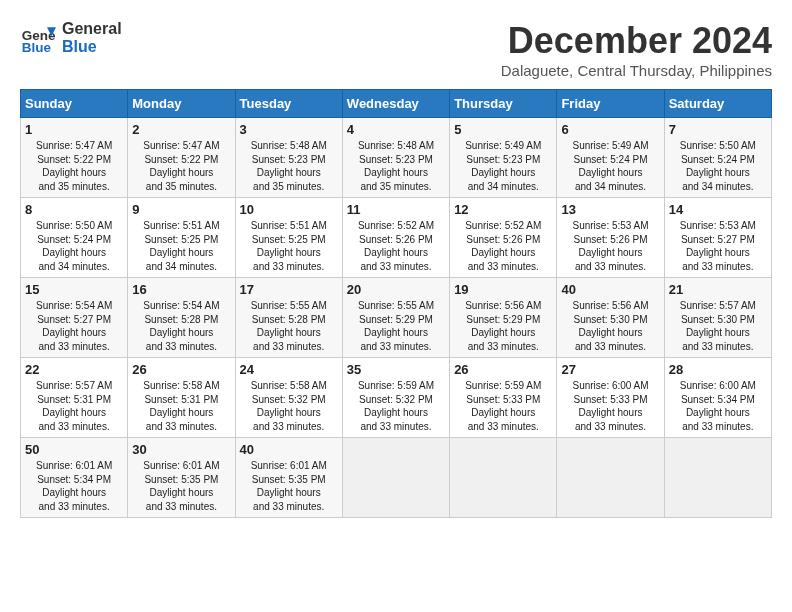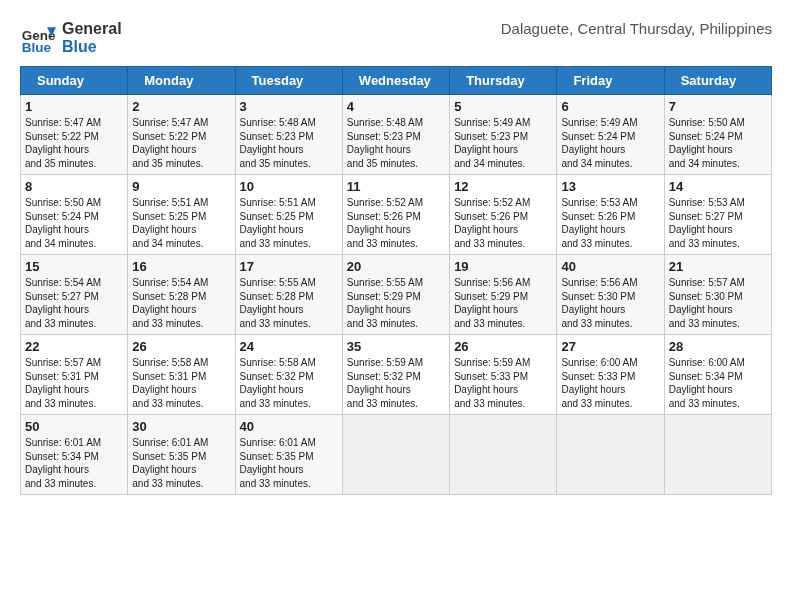--- a/index.html
+++ b/index.html
@@ -40,21 +40,21 @@
     table {
       width: 100%;
       border-collapse: collapse;
       table-layout: fixed;
     }
     thead th {
       background-color: #2979c0;
       color: #fff;
       font-size: 13px;
       font-weight: bold;
-      padding: 6px 16px;
+      padding: 6px 4px;
       text-align: left;
       border: 1px solid #1a5fa0;
     }
     tbody td {
       border: 1px solid #ccc;
       vertical-align: top;
       padding: 4px;
       font-size: 10.5px;
       color: #222;
       height: 80px;
@@ -69,20 +69,21 @@
     .day-number {
       font-size: 13px;
       font-weight: bold;
       display: block;
       margin-bottom: 2px;
     }
     .cell-content {
       font-size: 10px;
       line-height: 1.35;
       color: #222;
+      text-align: center;
     }
     .empty-cell {
       background: #f0f0f0 !important;
     }
   </style>
 </head>
 <body>
 
 <div class="header">
   <div class="logo">
@@ -90,20 +91,21 @@
       <text x="2" y="22" font-size="15" font-weight="bold" fill="#333">General</text>
       <text x="2" y="36" font-size="15" font-weight="bold" fill="#1a6bbf">Blue</text>
       <polygon points="30,8 40,8 35,18" fill="#1a6bbf"></polygon>
     </svg>
     <div>
       <div style="font-size:16px;font-weight:bold;color:#333;">General</div>
       <div style="font-size:16px;font-weight:bold;color:#1a6bbf;">Blue</div>
     </div>
   </div>
   <div class="title-block">
+    <div class="month-year">December 2024</div>
     <div class="location">Dalaguete, Central Thursday, Philippines</div>
   </div>
 </div>
 
 <table>
   <thead>
     <tr id="header-row">
         <th>Sunday</th>
         <th>Monday</th>
         <th>Tuesday</th>

